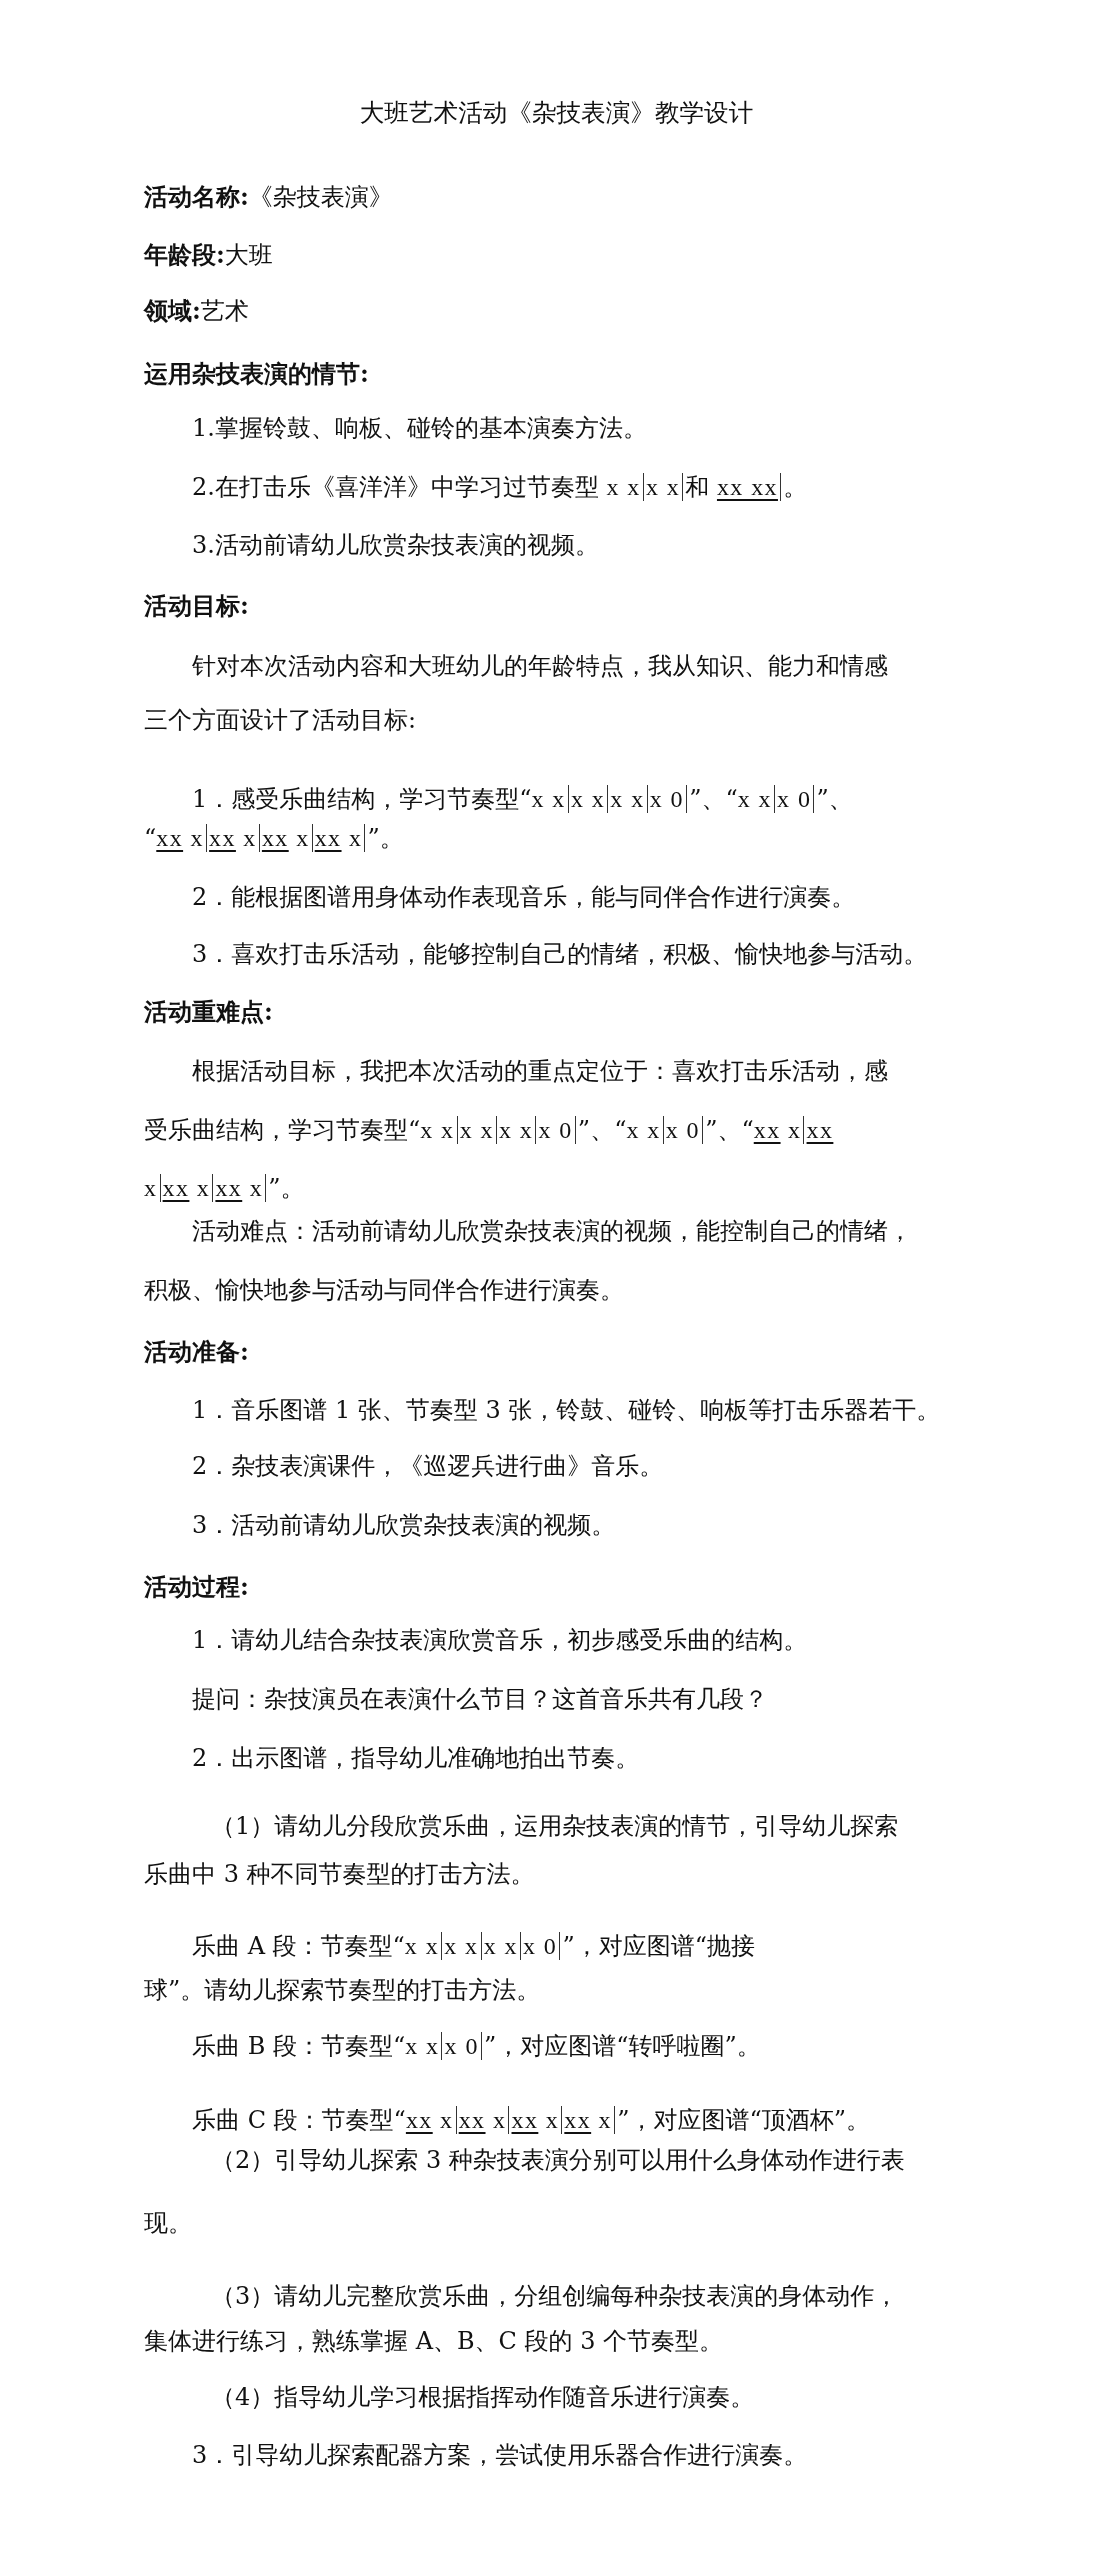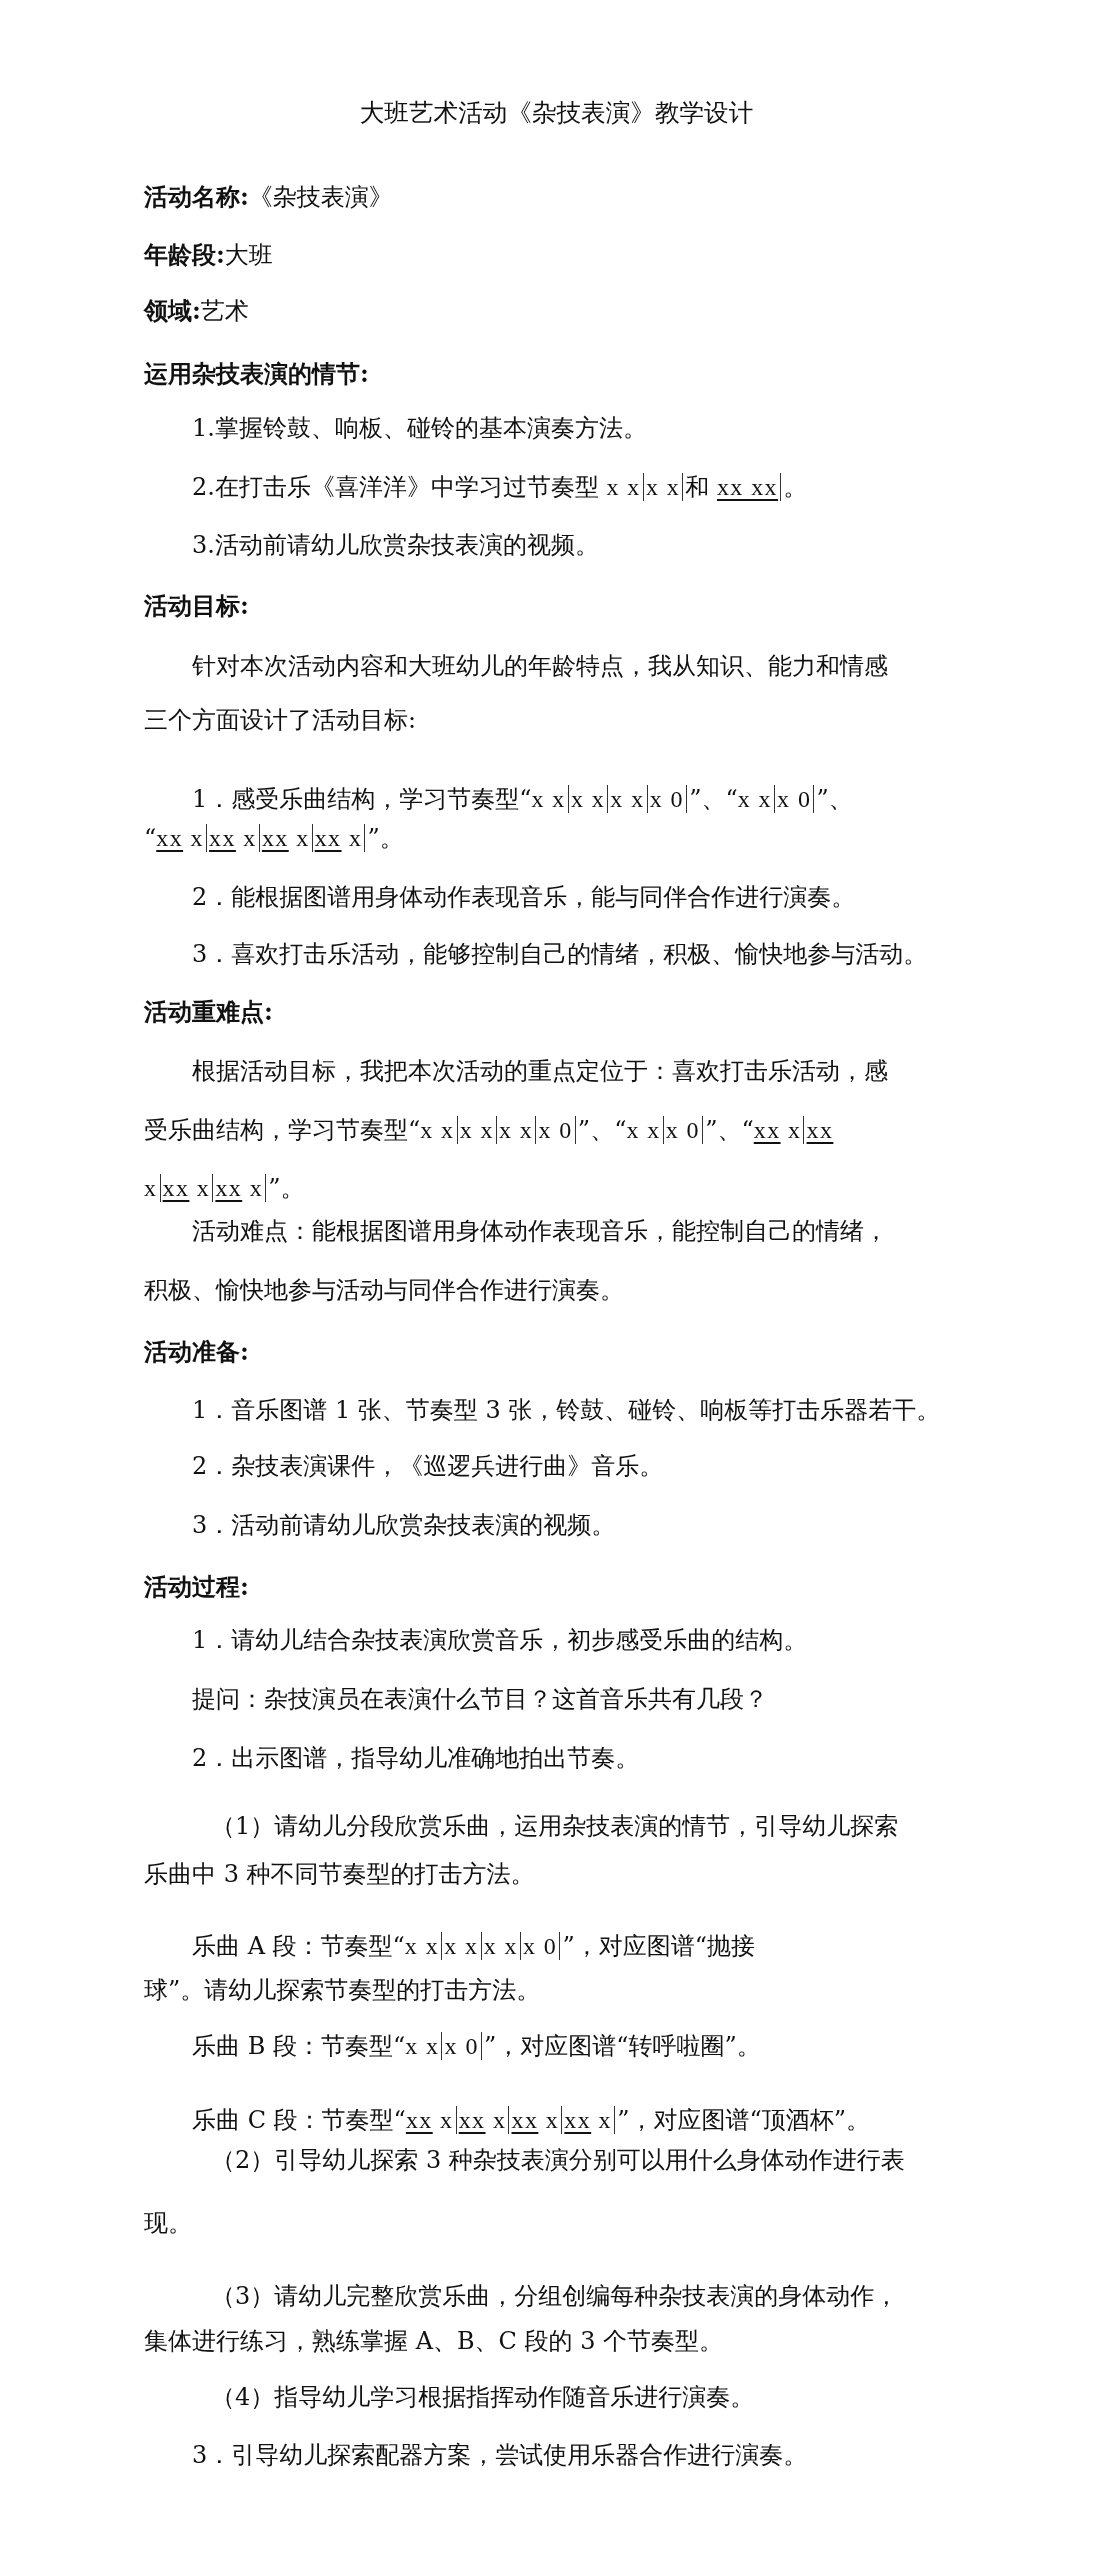--- a/index.html
+++ b/index.html
@@ -50,21 +50,21 @@
 <div class="line l1" style="top:939px;">3．喜欢打击乐活动，能够控制自己的情绪，积极、愉快地参与活动。</div>
 
 <div class="line l0 bold" style="top:996px;">活动重难点:</div>
 <div class="line l1" style="top:1056px;">根据活动目标，我把本次活动的重点定位于：喜欢打击乐活动，感</div>
 <div class="line l0" style="top:1115px;">
   <span>受乐曲结构，学习节奏型“</span><span class="rh"><span>x x</span><span class="bar"></span><span>x x</span><span class="bar"></span><span>x x</span><span class="bar"></span><span>x</span> <span>0</span><span class="bar"></span></span><span>”、“</span><span class="rh"><span>x x</span><span class="bar"></span><span>x</span> <span>0</span><span class="bar"></span></span><span>”、“</span><span class="rh"><span class="u">xx</span> <span>x</span><span class="bar"></span><span class="u">xx</span></span>
 </div>
 <div class="line l0" style="top:1173px;">
   <span class="rh"><span>x</span><span class="bar"></span><span class="u">xx</span> <span>x</span><span class="bar"></span><span class="u">xx</span> <span>x</span><span class="bar"></span></span><span>”。</span>
 </div>
-<div class="line l1" style="top:1216px;">活动难点：能根据图谱用身体动作表现音乐，能控制自己的情绪，</div>
+<div class="line l1" style="top:1216px;">活动难点：活动前请幼儿欣赏杂技表演的视频，能控制自己的情绪，</div>
 <div class="line l0" style="top:1275px;">积极、愉快地参与活动与同伴合作进行演奏。</div>
 
 <div class="line l0 bold" style="top:1336px;">活动准备:</div>
 <div class="line l1" style="top:1395px;">1．音乐图谱 1 张、节奏型 3 张，铃鼓、碰铃、响板等打击乐器若干。</div>
 <div class="line l1" style="top:1451px;">2．杂技表演课件，《巡逻兵进行曲》音乐。</div>
 <div class="line l1" style="top:1510px;">3．活动前请幼儿欣赏杂技表演的视频。</div>
 
 <div class="line l0 bold" style="top:1571px;">活动过程:</div>
 <div class="line l1" style="top:1625px;">1．请幼儿结合杂技表演欣赏音乐，初步感受乐曲的结构。</div>
 <div class="line l1" style="top:1684px;">提问：杂技演员在表演什么节目？这首音乐共有几段？</div>

